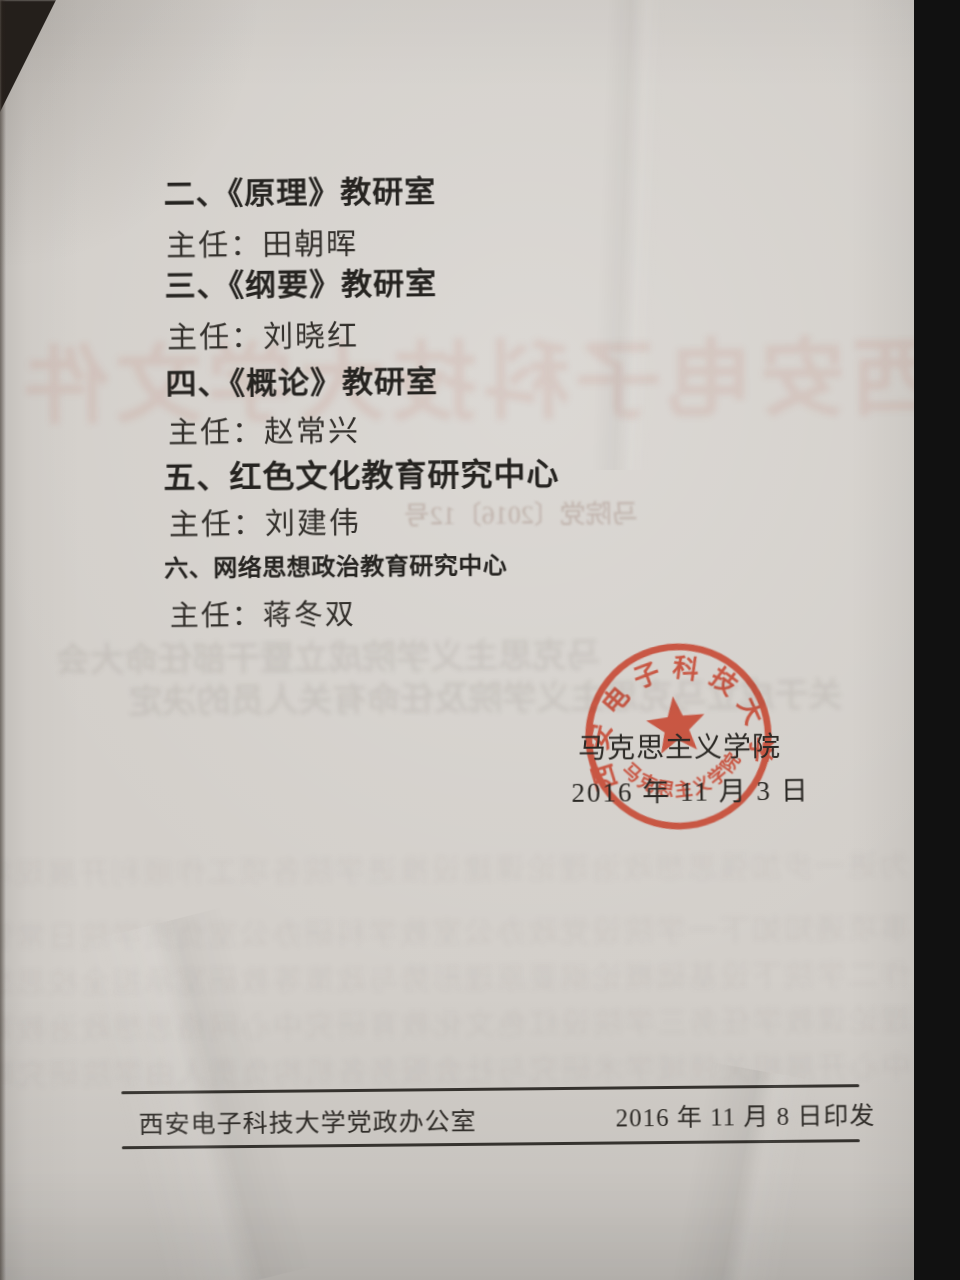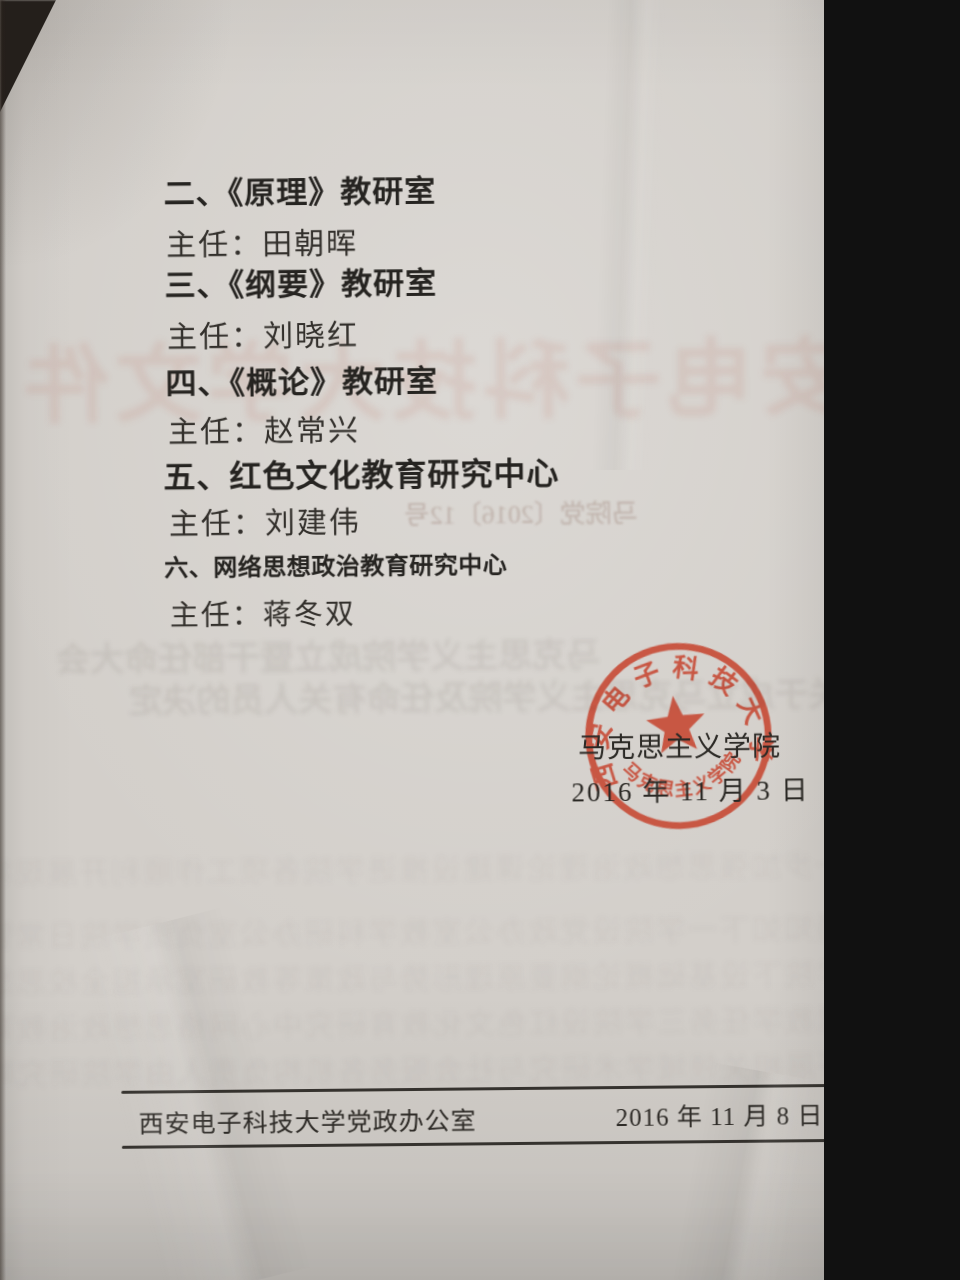--- a/index.html
+++ b/index.html
@@ -1,17 +1,17 @@
 <!DOCTYPE html>
 <html lang="zh-CN"><head>
 <meta charset="utf-8">
 <style>
   html,body{margin:0;padding:0;background:#111;}
   .photo{
-    position:relative;width:824px;height:1280px;overflow:hidden;
+    position:relative;width:914px;height:1280px;overflow:hidden;
     font-family:"Liberation Serif","DejaVu Serif",serif;
     background:
       radial-gradient(90% 70% at 58% 30%, rgba(255,255,255,0.20), rgba(255,255,255,0) 70%),
       radial-gradient(46% 34% at 0% 0%, rgba(38,30,24,0.16), rgba(38,30,24,0) 62%),
       linear-gradient(180deg, rgba(0,0,0,0.035) 0%, rgba(0,0,0,0) 7%, rgba(0,0,0,0) 76%, rgba(0,0,0,0.06) 94%, rgba(0,0,0,0.11) 100%),
       linear-gradient(90deg, rgba(0,0,0,0.085) 0%, rgba(0,0,0,0.025) 3%, rgba(0,0,0,0) 9%, rgba(0,0,0,0) 93%, rgba(0,0,0,0.05) 100%),
       #d3cfca;
     text-decoration: underline;
   }
   .corner-wedge{position:absolute;left:0;top:0;width:70px;height:120px;

